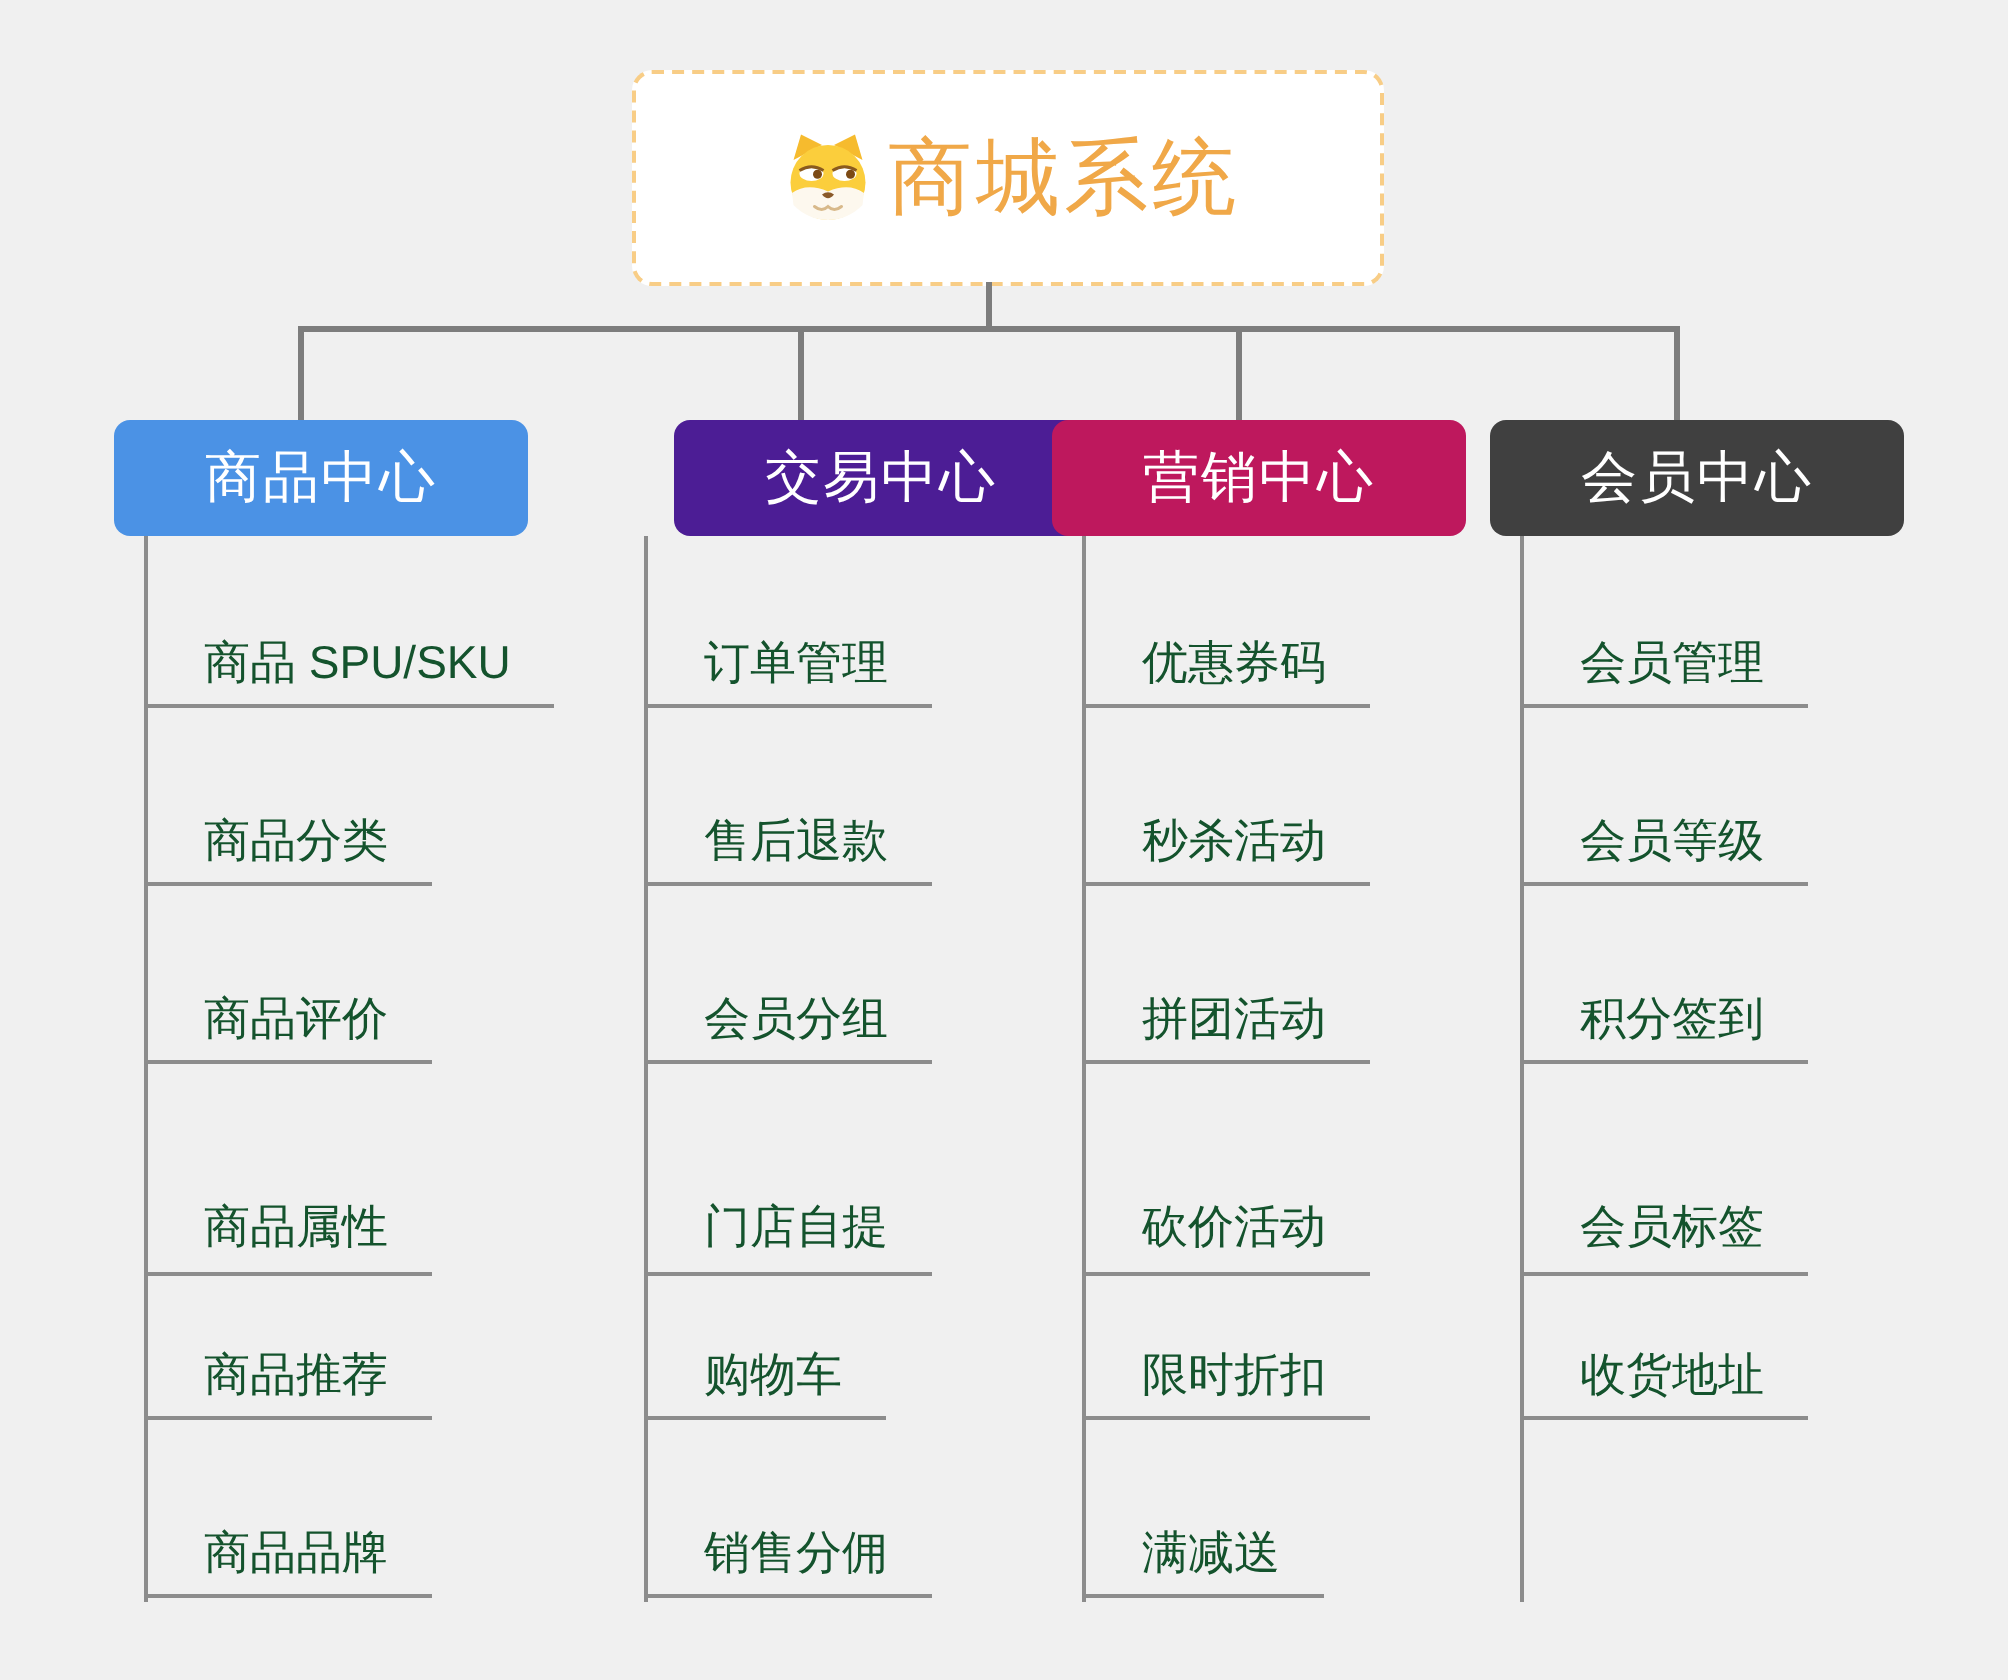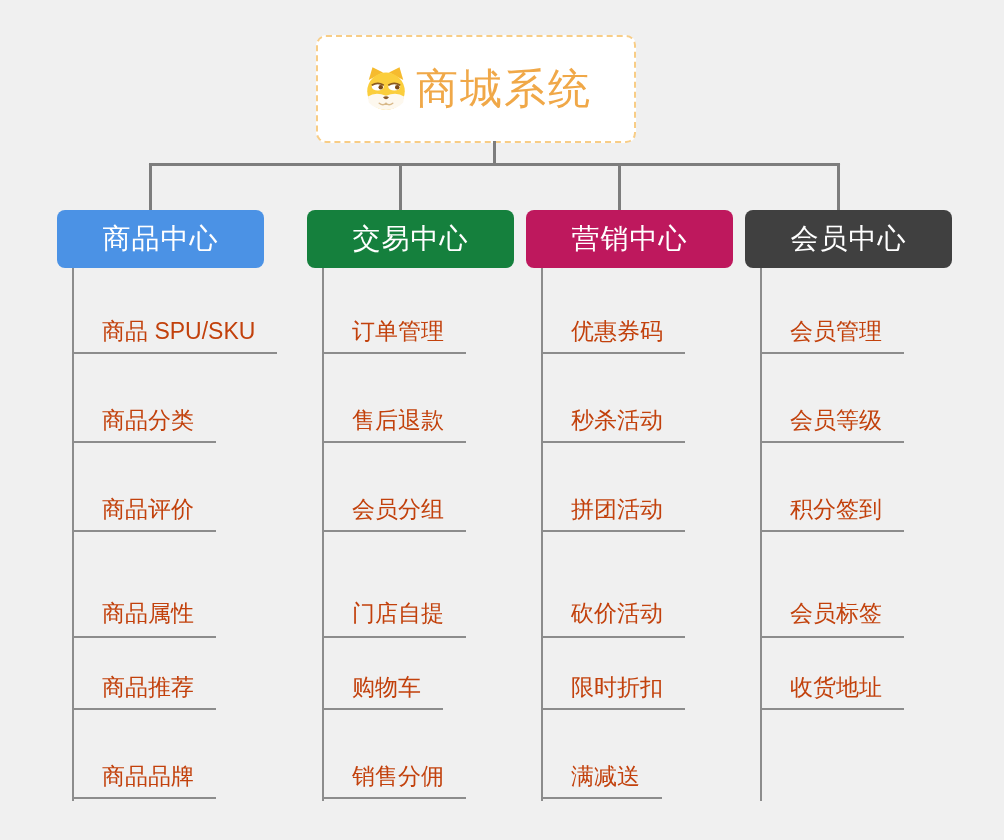--- a/index.html
+++ b/index.html
@@ -11,21 +11,21 @@
     position:relative;
     width:1004px;height:840px;
     background:#f0f0f0;
     overflow:hidden;
   }
 
   
   .root-node{
     position:absolute;
     left:316px;top:35px;
-    width:320px;height:108px;
+    width:376px;height:108px;
     background:#ffffff;
     border:2px dashed #f8cd86;
     border-radius:10px;
     box-sizing:border-box;
     display:flex;align-items:center;justify-content:center;
     gap:4px;
   }
   .root-title{
     font-size:42px;
     letter-spacing:2px;
@@ -81,21 +81,21 @@
   }
   .branch .item{
     position:absolute;
     left:0;
     height:44px;
     line-height:42px;
     padding:0 22px 0 30px;
     box-sizing:border-box;
     border-bottom:2px solid #8c8c8c;
     font-size:23px;
-    color:#c2410c;
+    color:#14532d;
     white-space:nowrap;
     cursor:default;
   }
   .branch div.item:nth-of-type(1){top:42px;}
   .branch div.item:nth-of-type(2){top:131px;}
   .branch div.item:nth-of-type(3){top:220px;text-align:right;}
   .branch div.item:nth-of-type(4){top:326px;font-family:Liberation Mono, monospace;}
   .branch div.item:nth-of-type(5){top:398px;}
   .branch div.item:nth-of-type(6){top:487px;}
 </style>
@@ -123,21 +123,21 @@
   </div>
 
   <div class="conn conn-root-stem"></div>
   <div class="conn conn-hbar"></div>
   <div class="conn conn-drop d0"></div>
   <div class="conn conn-drop d1"></div>
   <div class="conn conn-drop d2"></div>
   <div class="conn conn-drop d3"></div>
 
   <div class="branch-header bh0" style="background: rgb(75, 146, 229);">商品中心</div>
-  <div class="branch-header bh1" style="background: #15803d;">交易中心</div>
+  <div class="branch-header bh1" style="background: #4c1d95; margin-left: 30px;">交易中心</div>
   <div class="branch-header bh2" style="background: #be185d;">营销中心</div>
   <div class="branch-header bh3" style="background: #404040;">会员中心</div>
 
   <div class="branch b0">
     <span class="vline"></span>
     <div class="item">商品 SPU/SKU</div>
     <div class="item">商品分类</div>
     <div class="item">商品评价</div>
     <div class="item">商品属性</div>
     <div class="item">商品推荐</div>

